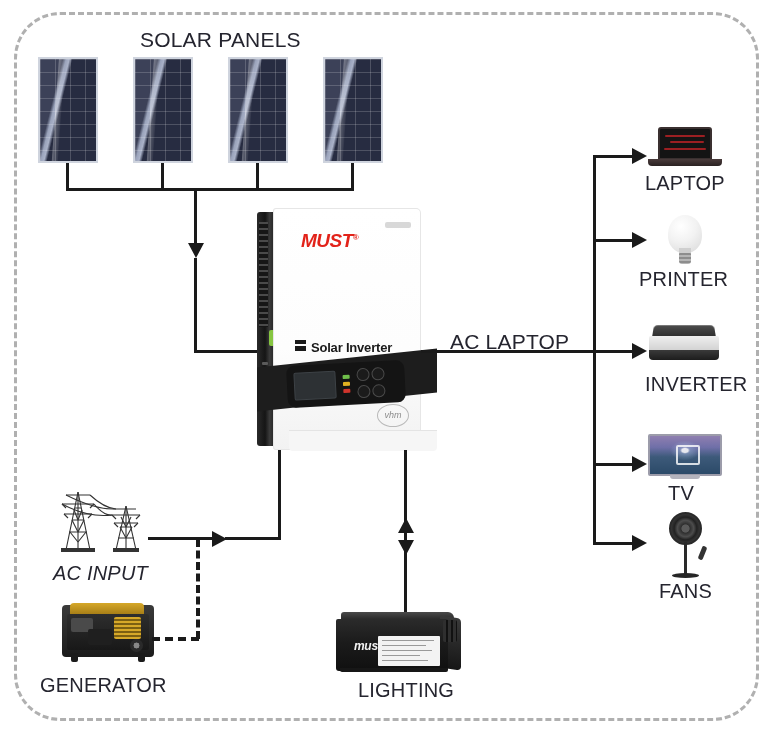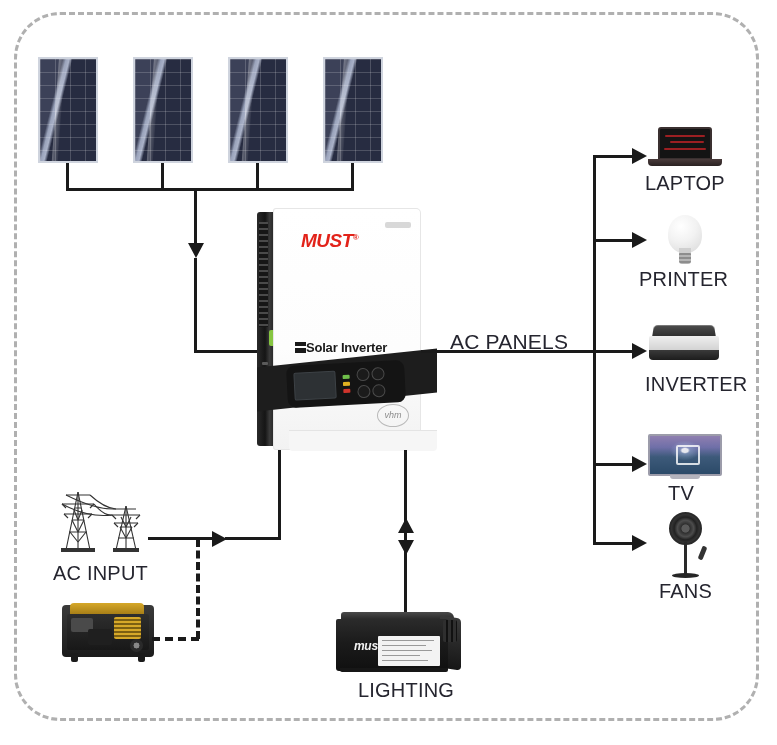--- a/index.html
+++ b/index.html
@@ -150,21 +150,22 @@
     font-weight: bold;
     font-style: italic;
     color: #e2231a;
     letter-spacing: -0.5px;
   }
   #inv-logo sup { font-size: 8px; vertical-align: super; }
   #inv-title-row {
     position: absolute;
     left: 22px; top: 132px;
     display: flex;
-    align-items: center;
+    align-items: flex-start;
+    gap: 5px;
   }
   #inv-title-mark {
     width: 11px; height: 11px;
     background:
       linear-gradient(to right, #1a1a1a 0 4px, transparent 4px 6px, #1a1a1a 6px 11px),
       #1a1a1a;
     -webkit-mask: linear-gradient(to bottom,#000 0 4px,transparent 4px 6px,#000 6px 11px);
             mask: linear-gradient(to bottom,#000 0 4px,transparent 4px 6px,#000 6px 11px);
   }
   #inv-title {
@@ -497,20 +498,21 @@
     border-radius: 0 0 2px 2px;
   }
 </style>
 </head>
 <body>
 
 <div id="stage">
 
   <div id="enclosure"></div>
 
+  <div class="lbl big" style="left:140px; top:28px;">SOLAR PANELS</div>
 
   <div class="panel" style="left:38px;  top:57px;">
       <div class="cells"></div>
       <div class="shine"></div>
     </div>
   <div class="panel" style="left:133px; top:57px;">
       <div class="cells"></div>
       <div class="shine"></div>
     </div>
   <div class="panel" style="left:228px; top:57px;">
@@ -564,21 +566,21 @@
           <b></b>
         </div>
       </div>
       <div id="inv-vhm">vhm</div>
       <div id="inv-foot"></div>
       <div id="inv-foot-notch"></div>
     </div>
   </div>
 
 
-  <div class="lbl big" style="left:450px; top:330px;">AC PANELS</div>
+  <div class="lbl big" style="left:450px; top:330px;">AC LAPTOP</div>
   <div class="wire-h" style="left:421px; top:350px; width:175px;"></div>
   <div class="wire-v" style="left:593px; top:155px; height:390px;"></div>
 
   <div class="wire-h" style="left:593px; top:155px; width:42px;"></div>
   <div class="arrow-r" style="left:632px; top:148px;"></div>
 
   <div class="wire-h" style="left:593px; top:239px; width:42px;"></div>
   <div class="arrow-r" style="left:632px; top:232px;"></div>
 
   <div class="wire-h" style="left:593px; top:350px; width:42px;"></div>
@@ -650,38 +652,39 @@
 
         <path d="M8 13 Q38 28 58 27"></path>
         <path d="M32 13 Q46 26 58 27"></path>
         <path d="M4 22 Q30 36 54 33"></path>
         <path d="M36 22 Q46 34 54 33"></path>
       </g>
       <rect x="3" y="66" width="34" height="4" fill="#333"></rect>
       <rect x="55" y="66" width="26" height="4" fill="#333"></rect>
     </svg>
   </div>
-  <div class="lbl" style="left:53px; top:562px;">AC INPUT</div>
+  <div class="lbl" style="left:53px; top:562px;font-style:italic;">AC INPUT</div>
 
   <div class="wire-h" style="left:148px; top:537px; width:70px;"></div>
   <div class="arrow-r" style="left:212px; top:531px;"></div>
   <div class="wire-h" style="left:225px; top:537px; width:56px;"></div>
   <div class="wire-v" style="left:278px; top:450px; height:90px;"></div>
 
   <div class="appl" style="left:62px; top:603px; width:92px; height:62px;">
     <div id="ic-gen-frame"></div>
     <div id="ic-gen-top"></div>
     <div id="ic-gen-inner"></div>
     <div id="ic-gen-panel"></div>
     <div id="ic-gen-eng"></div>
     <div id="ic-gen-vent"></div>
     <div id="ic-gen-wheel"></div>
     <div class="gen-foot" style="left:9px;"></div>
     <div class="gen-foot" style="left:76px;"></div>
   </div>
+  <div class="lbl" style="left:40px; top:674px;">GENERATOR</div>
 
   <div class="dwire-h" style="left:152px; top:637px; width:47px;"></div>
   <div class="dwire-v" style="left:196px; top:539px; height:100px;"></div>
 
   <div class="wire-v" style="left:404px; top:450px; height:165px;"></div>
   <div class="arrow-u" style="left:398px; top:518px;"></div>
   <div class="arrow-d" style="left:398px; top:540px;"></div>
 
   <div id="battery">
     <div id="bat-top"></div>

